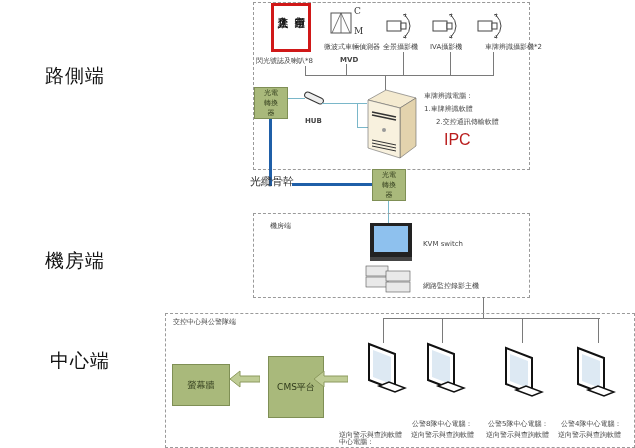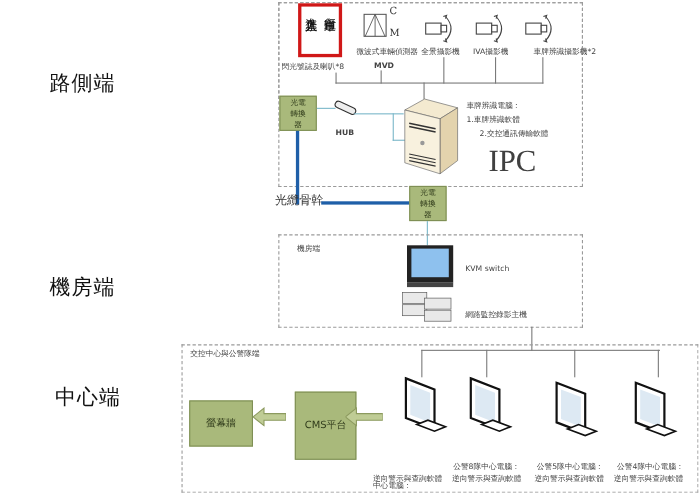--- a/index.html
+++ b/index.html
@@ -8,21 +8,21 @@
   .tier-label { position:absolute; font-family:"DejaVu Serif", serif; font-size:19px; color:#111; letter-spacing:1px; }
   .dash-box { position:absolute; border:1.5px dashed #9a9a9a; box-sizing:border-box; }
   .small { font-size:7px; color:#444; white-space:nowrap; }
   .green-box { position:absolute; background:#a9b97b; border:1px solid #7f8f55; box-sizing:border-box; display:flex; align-items:center; justify-content:center; text-align:center; color:#2f3a1a; font-size:7px; line-height:10px; }
   .green-big { font-size:9px; }
   .line-thin { position:absolute; background:#7a7a7a; }
   .line-cyan { position:absolute; background:#7ab7c9; }
   .line-blue { position:absolute; background:#1f5fa8; }
   .sign { position:absolute; border:3px solid #d01818; background:#fff; box-sizing:border-box; font-family:"DejaVu Serif", serif; font-size:11px; line-height:13px; color:#111; display:flex; justify-content:center; gap:4px; padding-top:2px; }
   .sign .col { display:flex; flex-direction:column; align-items:center; }
-  .ipc-text { position:absolute; font-family:Liberation Serif, serif; font-size:28px; color:#404040; }
+  .ipc-text { position:absolute; font-family:Liberation Sans, sans-serif; font-size:16px; color:#b91c1c; }
 </style>
 </head>
 <body>
 
 <div class="tier-label" style="left:45px;top:63px;">路側端</div>
 <div class="tier-label" style="left:45px;top:248px;">機房端</div>
 <div class="tier-label" style="left:50px;top:348px;font-family:Liberation Mono, monospace;">中心端</div>
 
 <div class="dash-box" style="left:253px;top:2px;width:277px;height:88px;border-bottom:none;"></div>
 <div class="dash-box" style="left:253px;top:2px;width:277px;height:168px;"></div>

